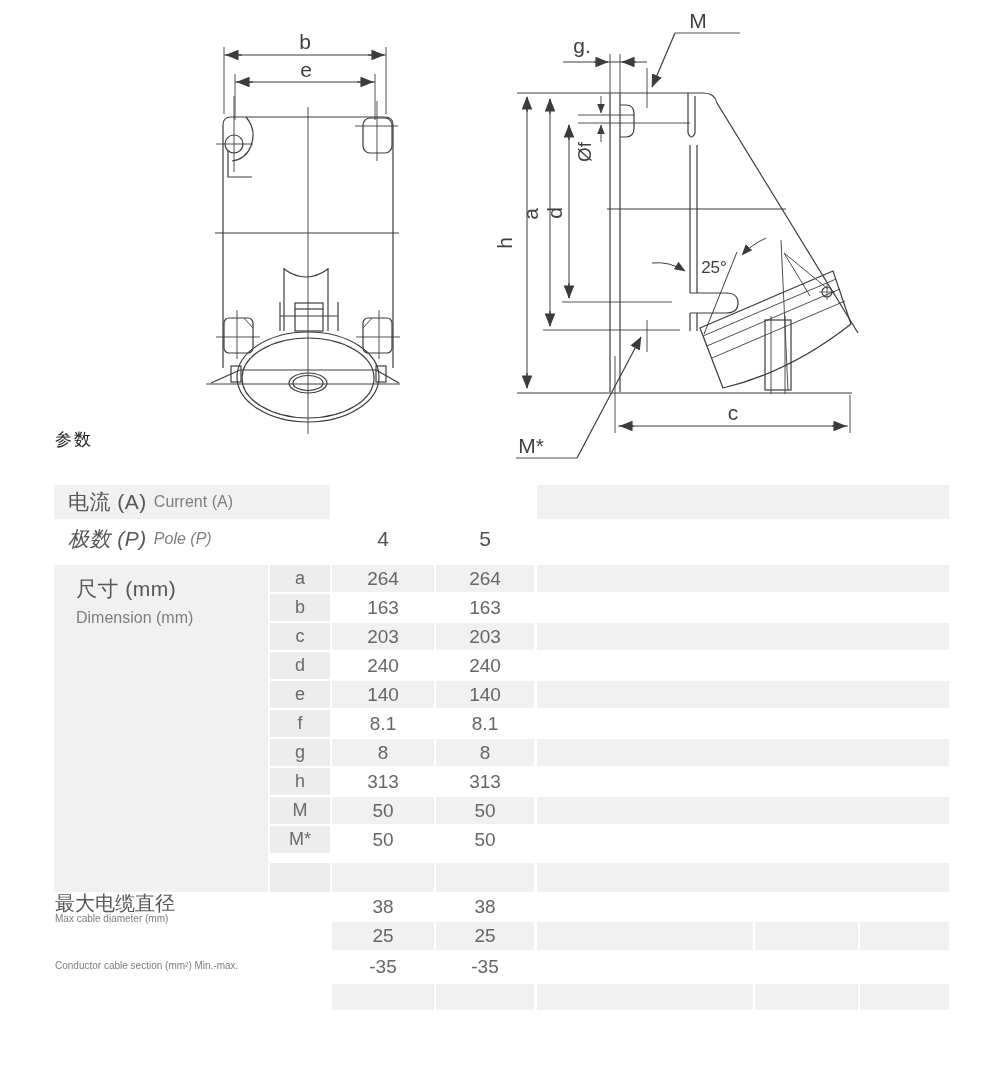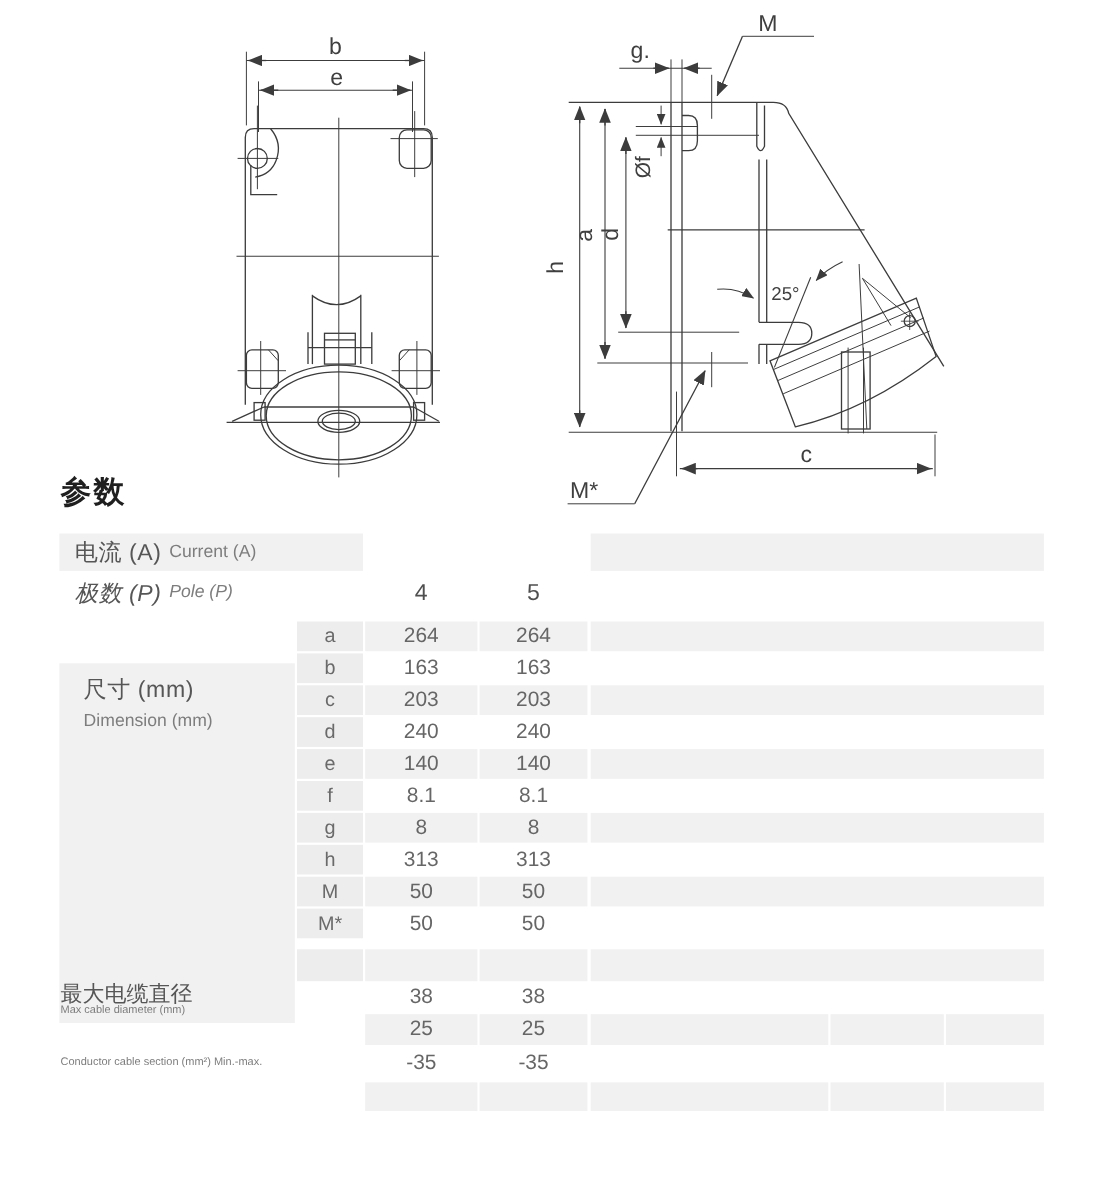--- a/index.html
+++ b/index.html
@@ -9,22 +9,22 @@
   .abs{position:absolute;}
   .cell{position:absolute;display:flex;align-items:center;justify-content:center;}
   .g{background:#f1f1f1;}
   .g2{background:#ededed;}
   .lblcell{position:absolute;display:flex;align-items:center;justify-content:flex-start;padding-left:14px;box-sizing:border-box;}
   .zh{font-size:21px;color:#565656;letter-spacing:0.5px;}
   .en{font-size:16px;color:#7d7d7d;margin-left:7px;}
   .val{font-size:19px;color:#666;}
   .big{font-size:21px;color:#4f4f4f;}
   .key{font-size:18px;color:#6a6a6a;}
-  .title{position:absolute;left:55px;top:428px;font-size:28px;font-weight:bold;color:#1f1f1f;letter-spacing:2px;}
-  .dimlabel{position:absolute;left:54px;top:565px;width:214px;height:327px;background:#f1f1f1;box-sizing:border-box;padding:10px 0 0 22px;margin-top:38px;}
+  .title{position:absolute;left:55px;top:428px;font-size:17px;font-weight:normal;color:#1f1f1f;letter-spacing:2px;}
+  .dimlabel{position:absolute;left:54px;top:565px;width:214px;height:327px;background:#f1f1f1;box-sizing:border-box;padding:10px 0 0 22px;}
   .dimlabel .zh{display:block;}
   .dimlabel .en{display:block;margin:6px 0 0 0;}
   .botlabel{position:absolute;left:55px;}
   .botzh{font-size:20px;color:#565656;}
   .boten{font-size:10px;color:#7d7d7d;}
 </style>
 </head>
 <body>
 
 <div class="page">

